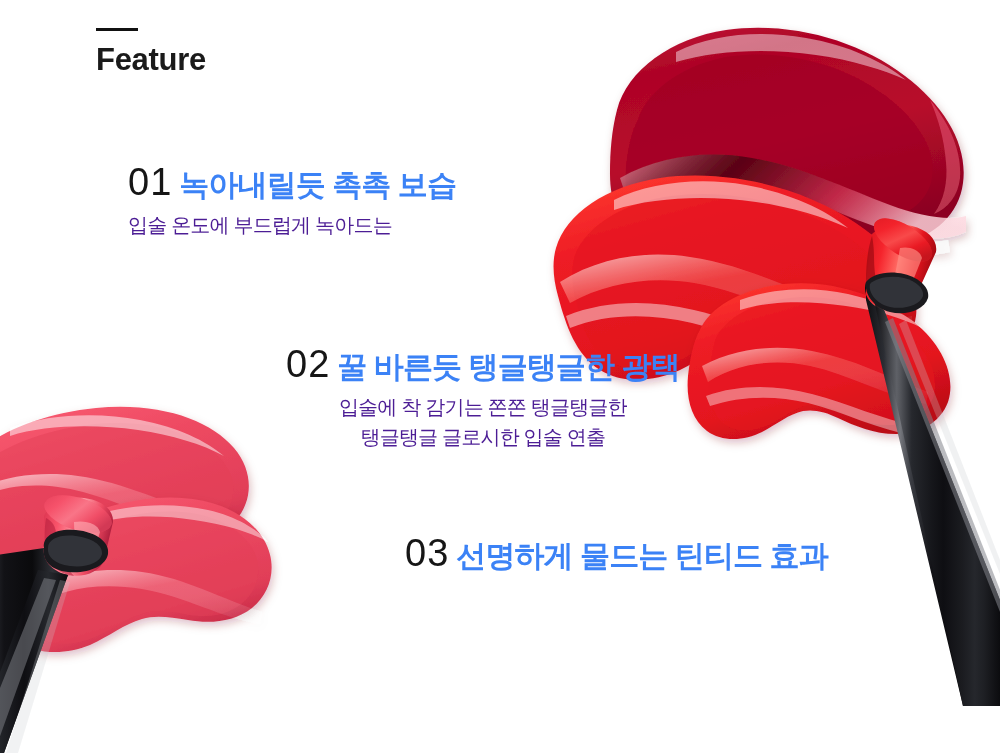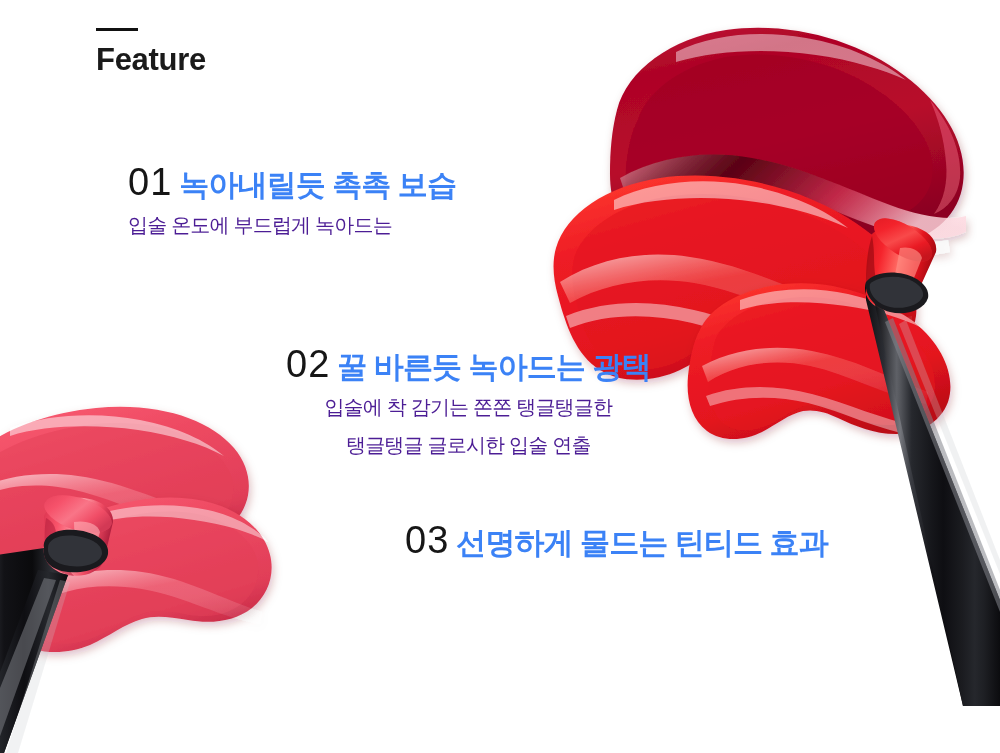--- a/index.html
+++ b/index.html
@@ -83,21 +83,21 @@
     font-weight: 400;
     letter-spacing: -0.8px;
     line-height: 1.52;
     color: #4c1d95;
     white-space: nowrap;
     margin-top: 5px;
   }
 
   #feature-01 { left: 128px; top: 160px; text-align: left; }
   #feature-02 { left: 286px; top: 342px; text-align: center; }
-  #feature-03 { left: 405px; top: 518px; text-align: center; }
+  #feature-03 { left: 405px; top: 531px; text-align: center; }
 
   #feature-02 .feature-desc,
   #feature-03 .feature-desc { text-align: center; }
   #feature-02 .feature-title,
   #feature-03 .feature-title { text-align: left; }
   #feature-03 .feature-desc { margin-left: -5px; }
 </style>
 </head>
 <body>
 
@@ -466,24 +466,24 @@
 
     <div class="feature" id="feature-01">
       <div class="feature-title">
         <span class="feature-num">01</span><span class="feature-name">녹아내릴듯 촉촉 보습</span>
       </div>
       <div class="feature-desc">입술 온도에 부드럽게 녹아드는</div>
     </div>
 
     <div class="feature" id="feature-02">
       <div class="feature-title">
-        <span class="feature-num">02</span><span class="feature-name">꿀 바른듯 녹아드는 광택</span>
+        <span class="feature-num">02</span><span class="feature-name">꿀 바른듯 탱글탱글한 광택</span>
       </div>
       <div class="feature-desc">입술에 착 감기는 쫀쫀 탱글탱글한</div>
-      <div class="feature-desc" style="margin-top:8px">탱글탱글 글로시한 입술 연출</div>
+      <div class="feature-desc" style="margin-top:0">탱글탱글 글로시한 입술 연출</div>
     </div>
 
     <div class="feature" id="feature-03">
       <div class="feature-title">
         <span class="feature-num">03</span><span class="feature-name">선명하게 물드는 틴티드 효과</span>
       </div>
     </div>
 
   </div>
 </div>

